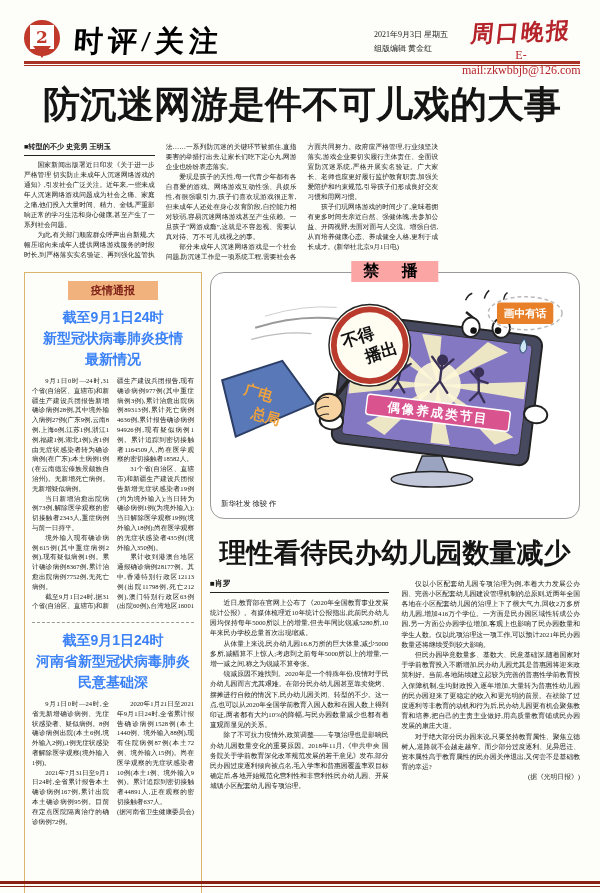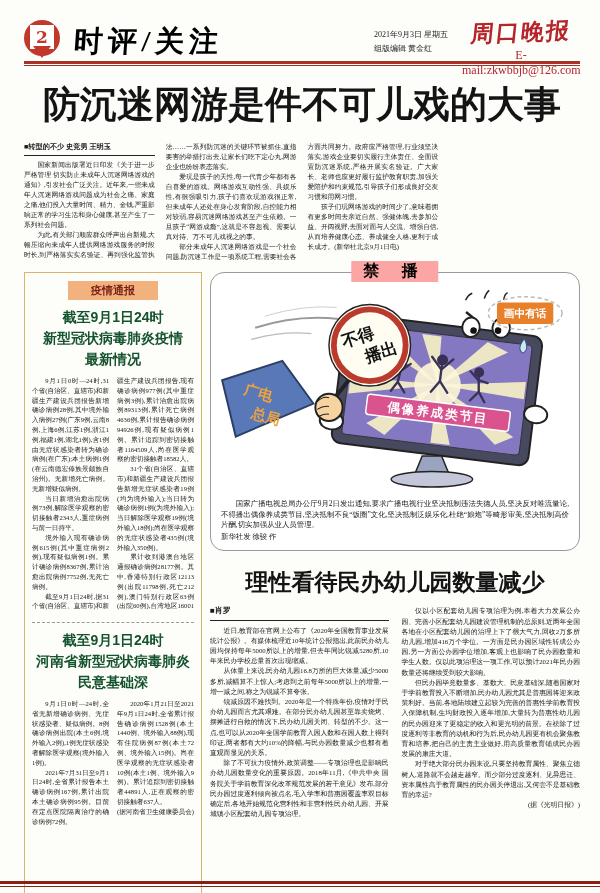--- a/index.html
+++ b/index.html
@@ -37,39 +37,39 @@
   
   .main { display:flex; gap:8px; margin-top:10px; }
 
   
   .left-box { width:178px; flex:0 0 178px; border:1px solid #d8b56a; height:692px;
       padding:8px 7px; overflow:hidden; }
   .tag { width:90px; margin:0 auto; background:#f2b27e; color:#7c1f16; font-weight:bold;
       text-align:center; font-size:11px; padding:2px 0;
       font-family:"Liberation Sans","DejaVu Sans",sans-serif; }
   .report-title { text-align:center; font-weight:bold; font-size:14px; line-height:21px;
-      margin-top:7px; font-family:"Liberation Sans","DejaVu Sans",sans-serif; color:#14532d; }
+      margin-top:7px; font-family:"Liberation Sans","DejaVu Sans",sans-serif; color:#3b82f6; }
   .report-text { margin-top:6px; column-count:2; column-gap:8px; column-fill:auto;
       font-size:6.6px; line-height:9.8px; text-align:justify; overflow:hidden; color:#1a1a1a; }
   .nat-text { height:238px; }
   .henan-text { height:146px; }
   .src { text-align:right; text-indent:0 !important; }
   .dashed-sep { border-top:1px dashed #999; margin:8px 0 6px; }
 
   
   .right-col { flex:1; display:flex; flex-direction:column; }
   .cartoon-box { position:relative; border:1.5px solid #9a9a9a; border-radius:14px;
       padding:14px 10px 8px; background:#fff; }
   .cartoon-title { position:absolute; top:-12px; left:50%; transform:translateX(-50%);
       background:#fca5a5; padding:0 12px; font-size:16px; font-weight:bold; letter-spacing:9px;
       font-family:"Liberation Sans","DejaVu Sans",sans-serif; white-space:nowrap; }
   .caption-text { font-size:7.4px; line-height:10.6px; text-align:justify; margin-top:6px; color:#1a1a1a; }
   .credit { font-size:7.4px; margin-top:1px; }
 
-  .oped-headline { text-align:center; font-size:23px; font-weight:900; margin:16px 0 8px;
+  .oped-headline { text-align:center; font-size:27px; font-weight:900; margin:16px 0 8px;
       font-family:"Liberation Sans","DejaVu Sans",sans-serif; color:#141414; }
   .oped-body { column-count:2; column-gap:13px; column-fill:auto; height:230px;
       font-size:6.8px; line-height:10.2px; text-align:justify; overflow:hidden; color:#1a1a1a; }
   .oped-byline { font-weight:bold; font-size:8px; border-bottom:1px solid #222;
       padding-bottom:3px; margin-bottom:5px; }
 
   .bottom-rule { position:absolute; left:0; right:0; bottom:6px; height:6px;
       border-top:3px solid #8c1f14; border-bottom:1px solid #8c1f14; }
 
   svg text { font-family:"Liberation Sans","DejaVu Sans",sans-serif; }
@@ -208,21 +208,20 @@
           <circle cx="152" cy="60" r="42" fill="#fffdf2" stroke="#222" stroke-width="1.5"></circle>
           <circle cx="152" cy="60" r="37" fill="none" stroke="#bb3a2e" stroke-width="6"></circle>
           <text x="143" y="54" text-anchor="middle" font-size="17" font-weight="bold" fill="#111" transform="rotate(-18 152 60)">不得</text>
           <text x="161" y="76" text-anchor="middle" font-size="17" font-weight="bold" fill="#111" transform="rotate(-18 152 60)">播出</text>
 
           <ellipse cx="312" cy="27" rx="38" ry="17" fill="none" stroke="#b9b9b9" stroke-width="1.5" stroke-dasharray="4 3"></ellipse>
           <rect x="283" y="16" width="58" height="22" rx="3" fill="#e8802a"></rect>
           <text x="312" y="31" text-anchor="middle" font-size="11" font-weight="bold" fill="#fff">画中有话</text>
         </svg>
         <div class="caption-text">
-          <p>国家广播电视总局办公厅9月2日发出通知,要求广播电视行业坚决抵制违法失德人员,坚决反对唯流量论,不得播出偶像养成类节目,坚决抵制不良“饭圈”文化,坚决抵制泛娱乐化,杜绝“娘炮”等畸形审美,坚决抵制高价片酬,切实加强从业人员管理。</p>
           <div class="credit">新华社发 徐骏 作</div>
         </div>
       </div>
 
       <div class="oped-headline">理性看待民办幼儿园数量减少</div>
       <div class="oped-body">
         <div class="oped-byline">■肖罗</div>
         <p>近日,教育部在官网上公布了《2020年全国教育事业发展统计公报》。有媒体梳理近10年统计公报指出,此前民办幼儿园均保持每年5000所以上的增量,但去年同比锐减5280所,10年来民办学校总量首次出现缩减。</p>
         <p>从体量上来说,民办幼儿园16.8万所的巨大体量,减少5000多所,减幅算不上惊人;考虑到之前每年5000所以上的增量,一增一减之间,称之为锐减不算夸张。</p>
         <p>锐减原因不难找到。2020年是一个特殊年份,疫情对于民办幼儿园而言尤其艰难。在部分民办幼儿园甚至靠卖烧烤、摆摊进行自救的情况下,民办幼儿园关闭、转型的不少。这一点,也可以从2020年全国学前教育入园人数和在园人数上得到印证,两者都有大约10%的降幅,与民办园数量减少也都有着直观而显见的关系。</p>

